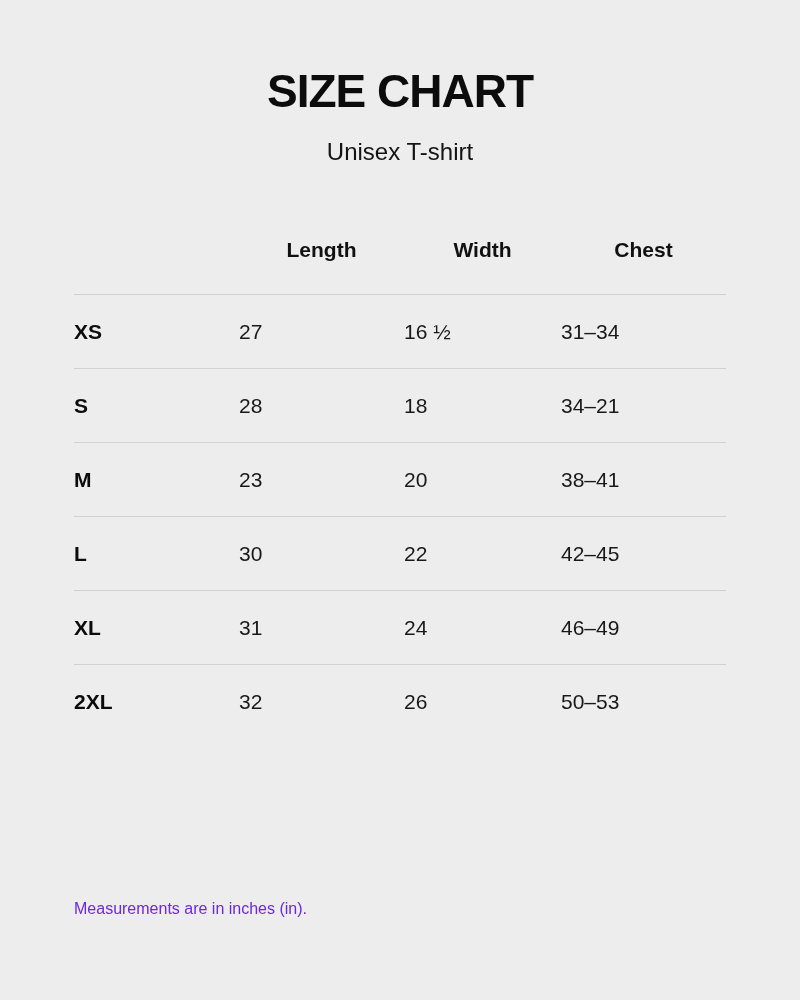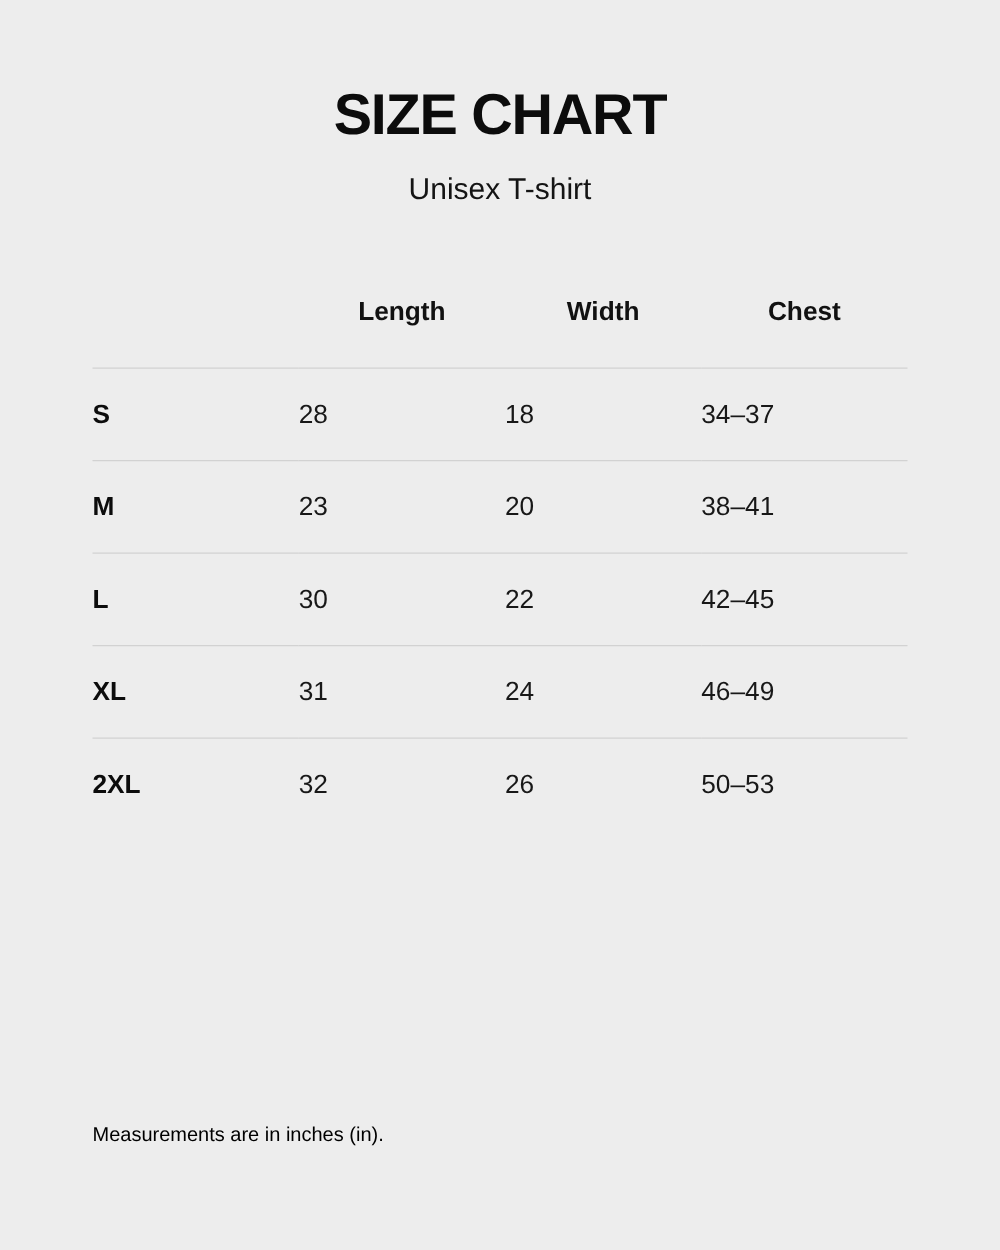--- a/index.html
+++ b/index.html
@@ -71,21 +71,21 @@
   }
   table.size-table tbody td.size-cell {
     font-weight: 700;
     color: #0c0c0c;
   }
   .footnote {
     position: absolute;
     left: 74px;
     top: 900px;
     font-size: 16px;
-    color: #000000;
+    color: #6d28d9;
   }
 </style>
 </head>
 <body>
 
 <div class="page">
 
   <h1 class="title">SIZE CHART</h1>
   <h2 class="subtitle">Unisex T-shirt</h2>
 
@@ -99,24 +99,30 @@
     <thead>
       <tr>
         <th class="blank-head"></th>
         <th>Length</th>
         <th>Width</th>
         <th>Chest</th>
       </tr>
     </thead>
     <tbody>
       <tr>
+        <td class="size-cell">XS</td>
+        <td>27</td>
+        <td>16 ½</td>
+        <td>31–34</td>
+      </tr>
+      <tr>
         <td class="size-cell">S</td>
         <td>28</td>
         <td>18</td>
-        <td>34–37</td>
+        <td>34–21</td>
       </tr>
       <tr>
         <td class="size-cell">M</td>
         <td>23</td>
         <td>20</td>
         <td>38–41</td>
       </tr>
       <tr>
         <td class="size-cell">L</td>
         <td>30</td>

